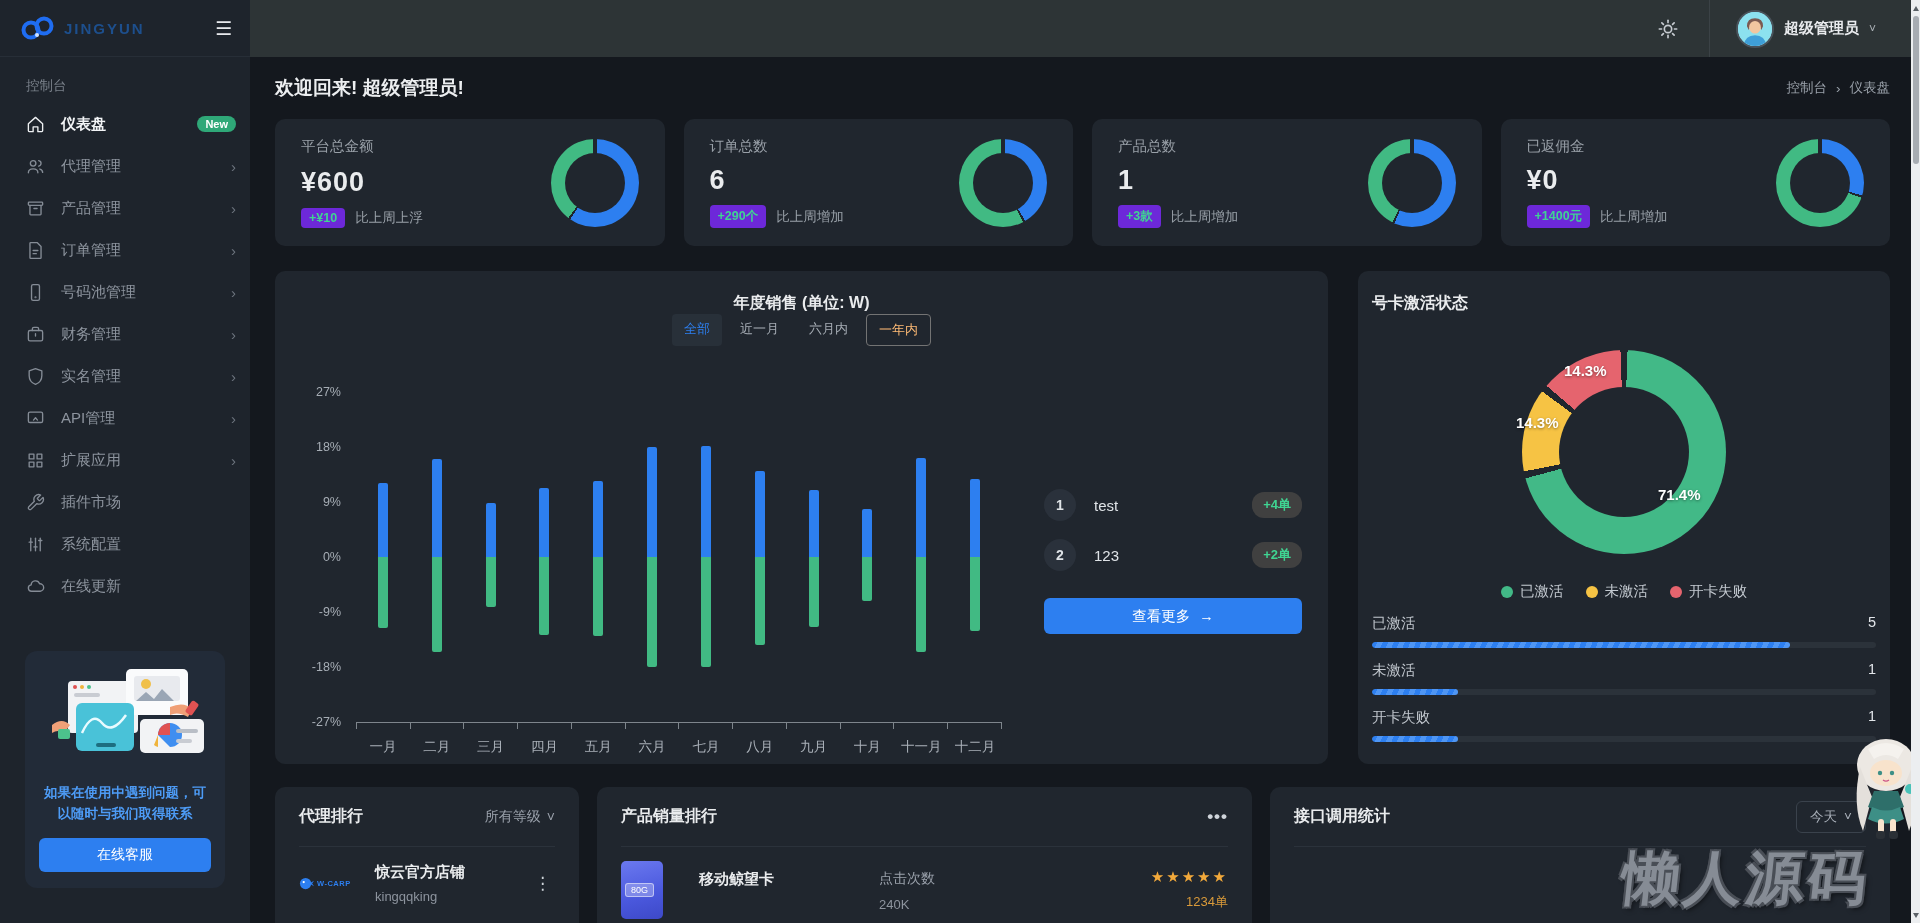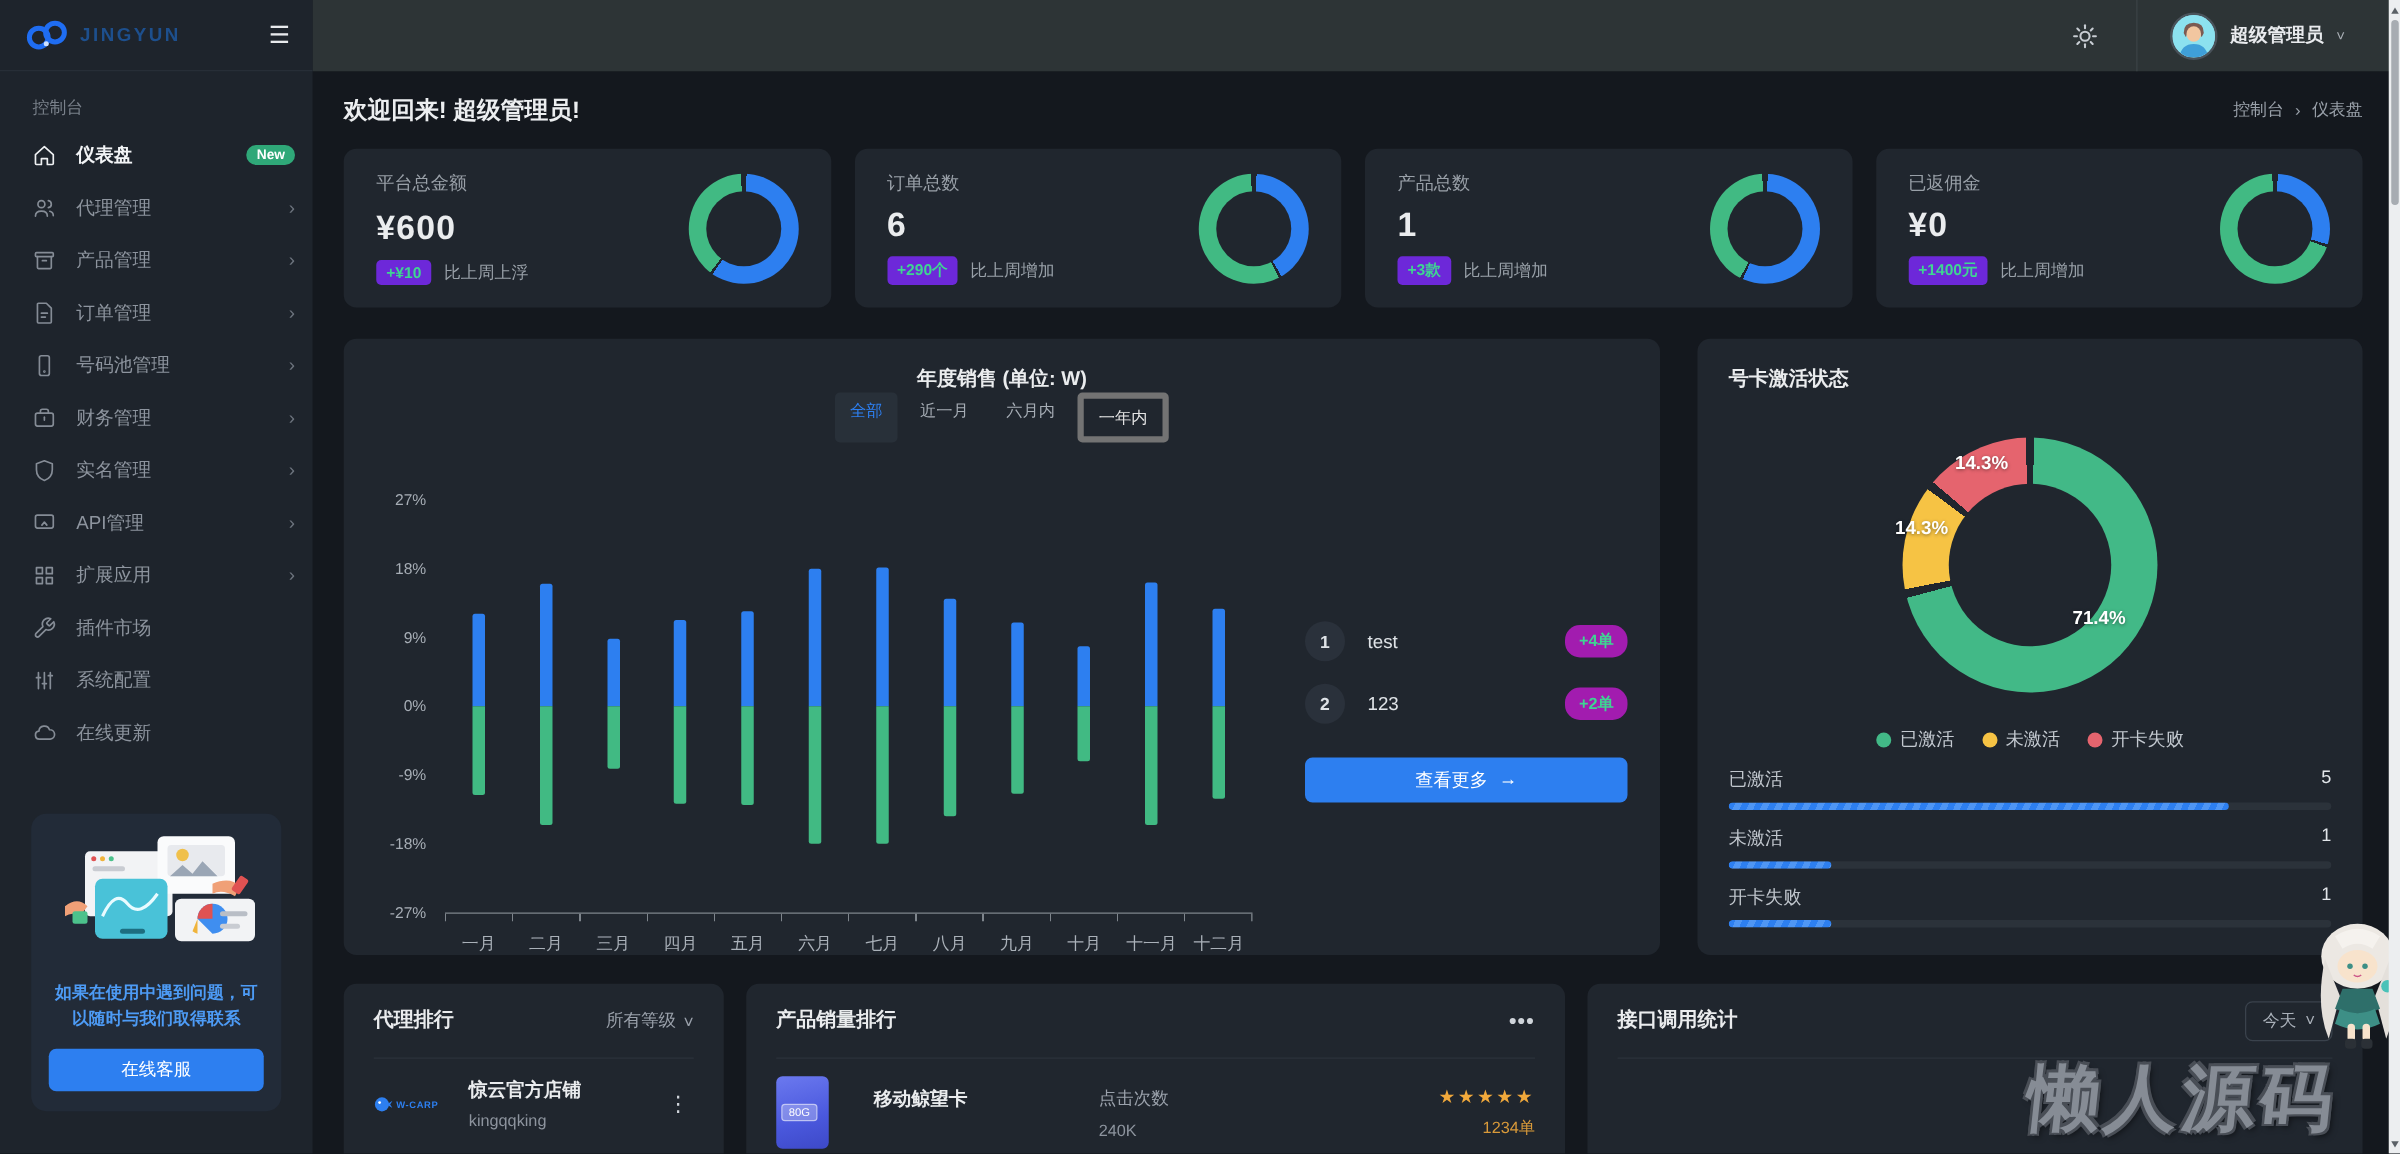--- a/index.html
+++ b/index.html
@@ -54,21 +54,21 @@
 
   
   .middle-row { display:flex; gap:30px; margin-bottom:23px; }
   .panel { background:#20262e; border-radius:10px; }
   .sales-card { flex:1; min-width:0; height:493px; padding:22px 26px; }
   .panel-title { color:#eaecee; font-size:16px; font-weight:bold; }
   .sales-header { display:flex; align-items:center; justify-content:space-between;flex-direction:column; }
   .tabs { display:flex; gap:6px; }
   .tab { padding:6px 12px; font-size:13px; color:#a6adb5; border-radius:4px; cursor:pointer; }
   .tab.active { color:#2d7ff0; background:#283039; }
-  .tab.outlined { border:5px solid #737373; color:#e5e5e5; }
+  .tab.outlined { border:1px solid #737373; color:#fdba74; }
   .sales-body { display:flex; margin-top:14px; }
   .chart-zone { flex:1; min-width:0; position:relative; }
   .y-axis { position:absolute; left:0; top:32px; width:48px; height:330px; }
   .y-axis span { position:absolute; right:8px; transform:translateY(-50%); color:#a6adb5; font-size:12.5px; }
   .y-axis span:nth-child(1){top:0} .y-axis span:nth-child(2){top:55px} .y-axis span:nth-child(3){top:110px}
   .y-axis span:nth-child(4){top:165px} .y-axis span:nth-child(5){top:220px} .y-axis span:nth-child(6){top:275px}
   .y-axis span:nth-child(7){top:330px}
   .plot { margin-left:55px; margin-top:32px; height:330px; position:relative; }
   .cols { display:flex; height:100%; }
   .col { flex:1; position:relative; }
@@ -77,24 +77,24 @@
   .bar-down { top:165px; background:#41ba83; border-radius:0 0 2px 2px; }
   .axis-line { margin-left:55px; height:1px; background:#7e858c; }
   .axis-ticks { margin-left:55px; height:6px; border-right:1px solid #7e858c;
     background:repeating-linear-gradient(90deg,#7e858c 0 1px,transparent 1px 8.333%); }
   .x-labels { margin-left:55px; margin-top:9px; display:flex; }
   .x-labels span { flex:1; text-align:center; color:#aab1b9; font-size:13.5px; }
   .ranking { width:300px; flex-shrink:0; padding-left:42px; display:flex; flex-direction:column; justify-content:center; }
   .rank-row { display:flex; align-items:center; height:46px; margin-bottom:4px; }
   .rank-circle { width:32px; height:32px; border-radius:50%; background:#2a313b; color:#dfe3e7; font-size:14px; font-weight:bold; display:flex; align-items:center; justify-content:center; }
   .rank-name { margin-left:18px; color:#dfe3e7; font-size:15px; }
-  .rank-badge { margin-left:auto; background:#a21caf; color:#3fd492; font-size:13px; font-weight:bold; padding:4px 11px; border-radius:12px; }
+  .rank-badge { margin-left:auto; background:#404040; color:#3fd492; font-size:13px; font-weight:bold; padding:4px 11px; border-radius:12px; }
   .more-btn { margin-top:16px; height:36px; background:#2d7ff0; border:none; border-radius:6px; color:#fff; font-size:14.5px; display:flex; align-items:center; justify-content:center; gap:9px; cursor:pointer; font-family:inherit; }
 
-  .activation-card { width:532px; flex-shrink:0; height:493px; padding:22px 25px; position:relative; }
+  .activation-card { width:532px; flex-shrink:0; height:493px; padding:22px 14px; position:relative; }
   .donut-box { width:204px; height:204px; margin:36px auto 0; position:relative; }
   #act-donut { width:100%; height:100%; border-radius:50%; }
   .donut-hole { position:absolute; inset:37px; border-radius:50%; background:#20262e; }
   .donut-label { position:absolute; color:#fff; font-weight:bold; font-size:15px; text-shadow:0 1px 3px rgba(0,0,0,.45); }
   .dl-green { left:136px; top:136px; }
   .dl-yellow { left:-6px; top:64px; }
   .dl-red { left:42px; top:12px; }
   .act-legend { display:flex; justify-content:center; gap:22px; margin-top:28px; }
   .legend-item { display:flex; align-items:center; gap:7px; color:#c3c9d0; font-size:14.5px; }
   .legend-dot { width:12px; height:12px; border-radius:50%; }

